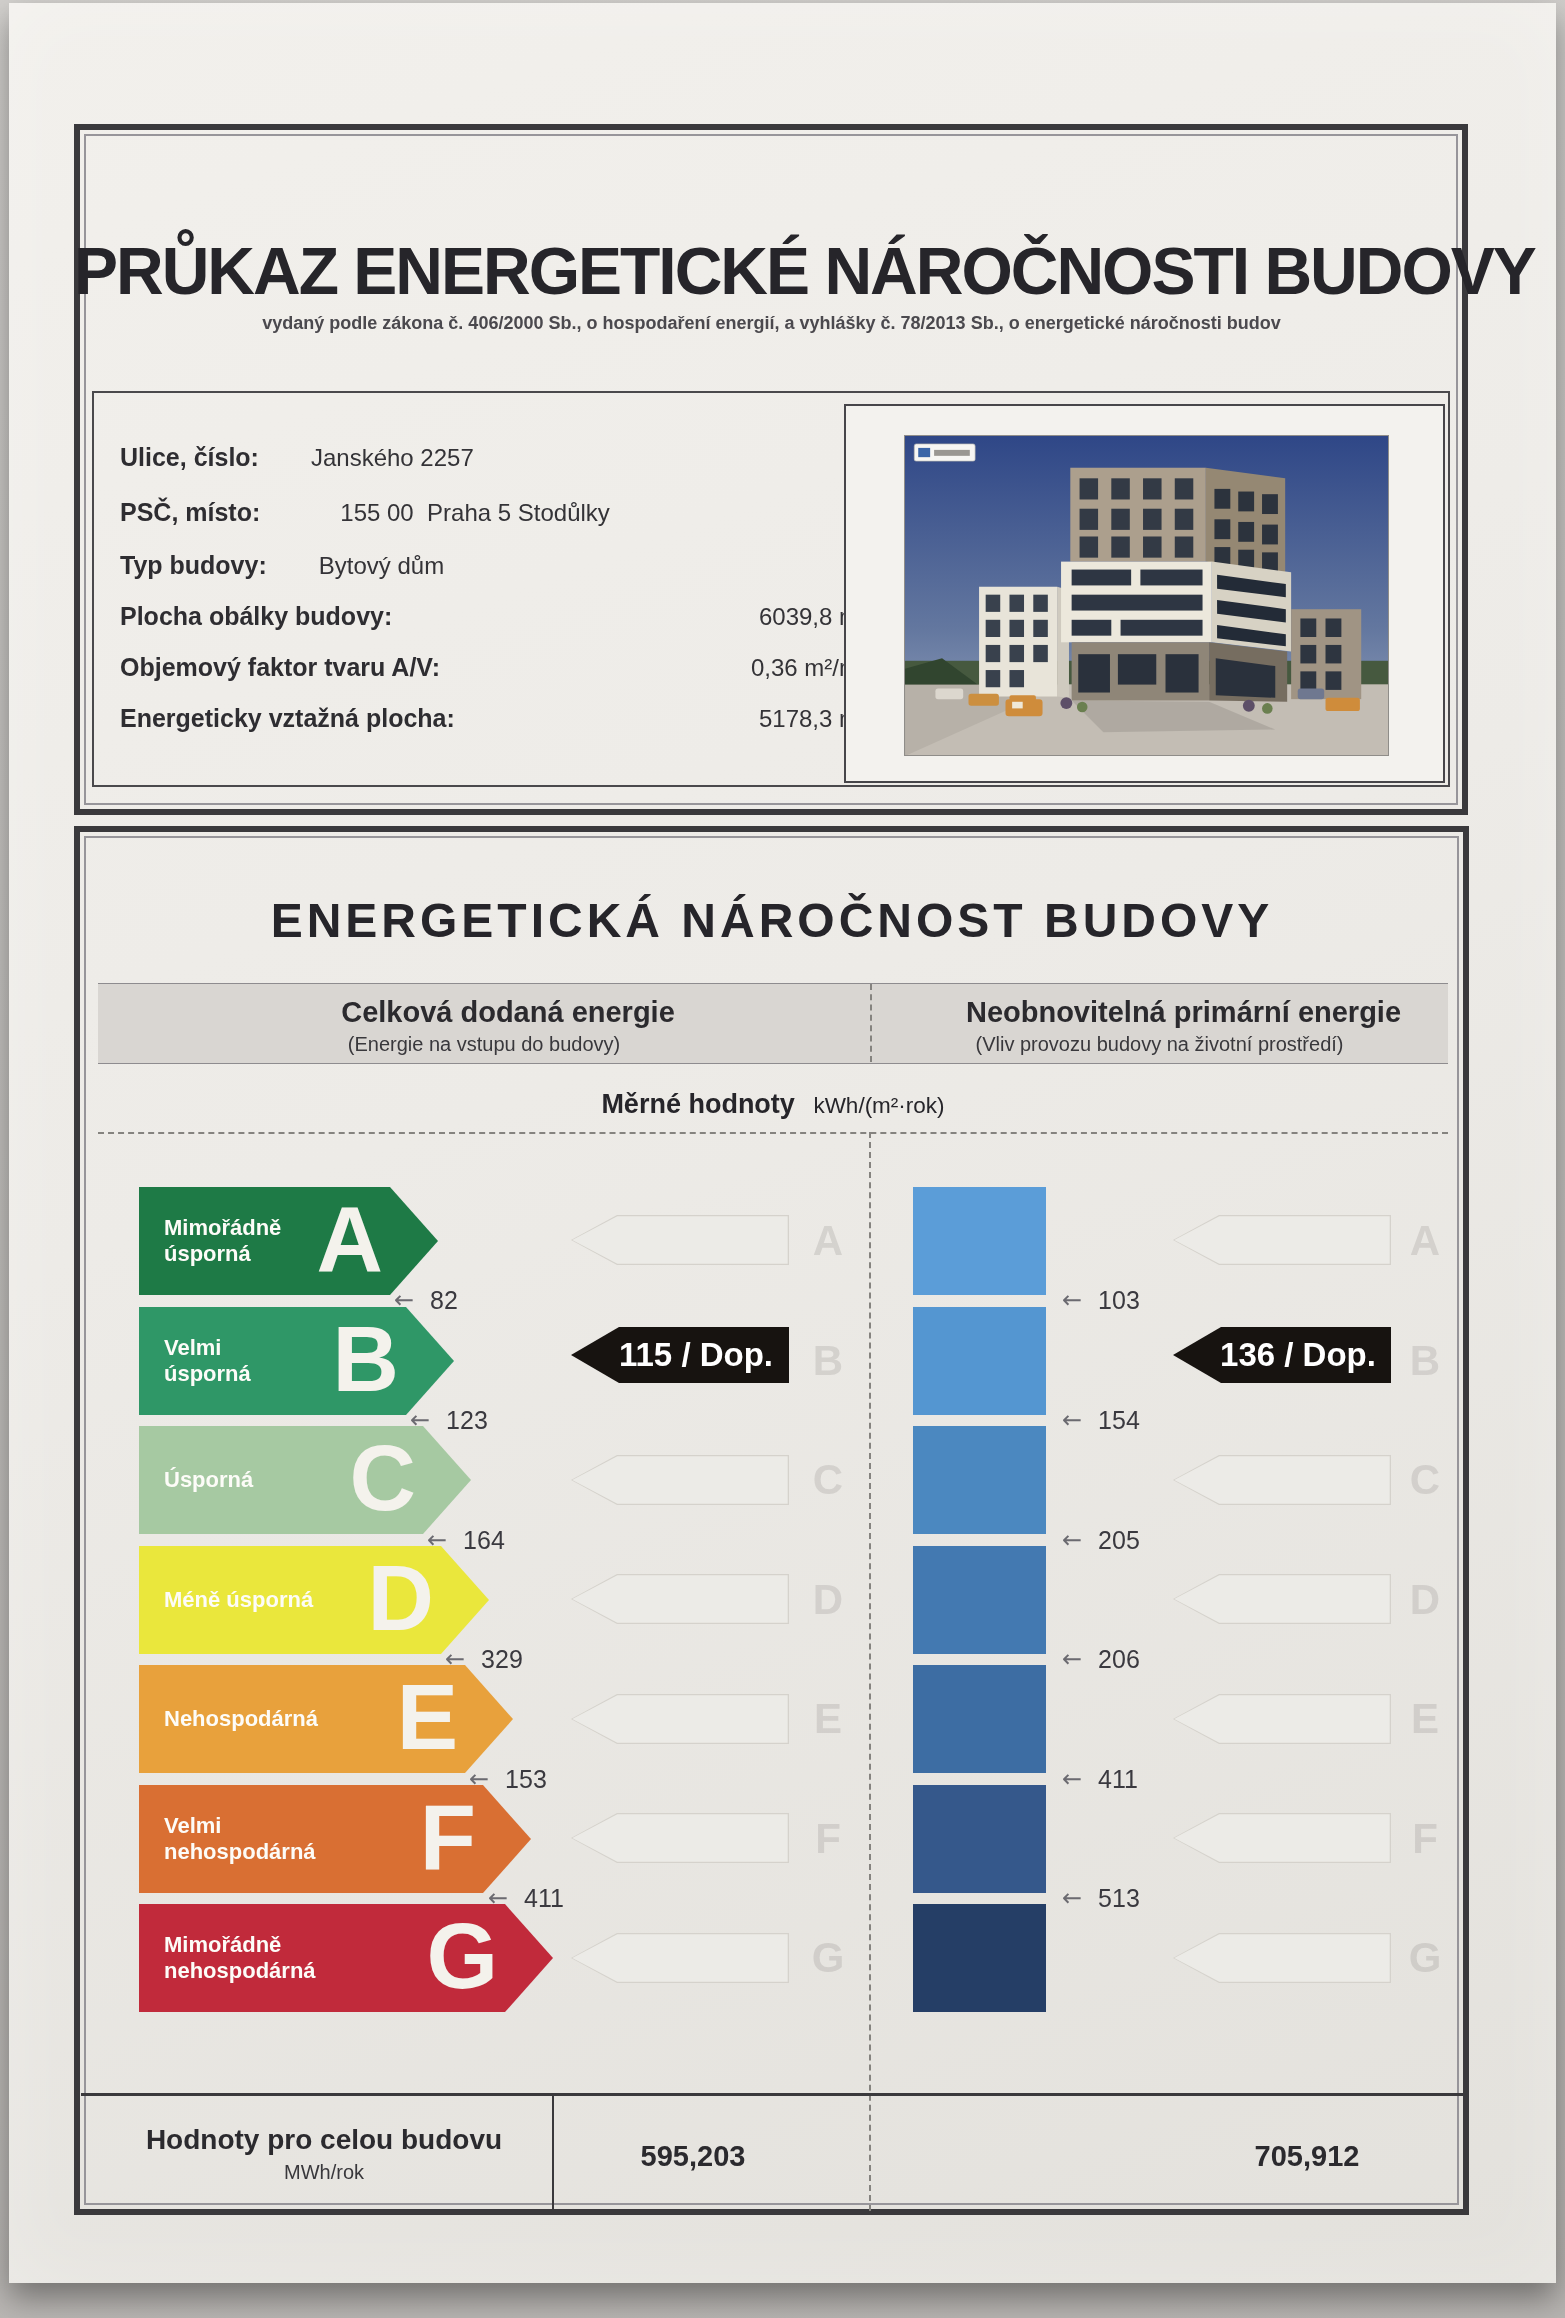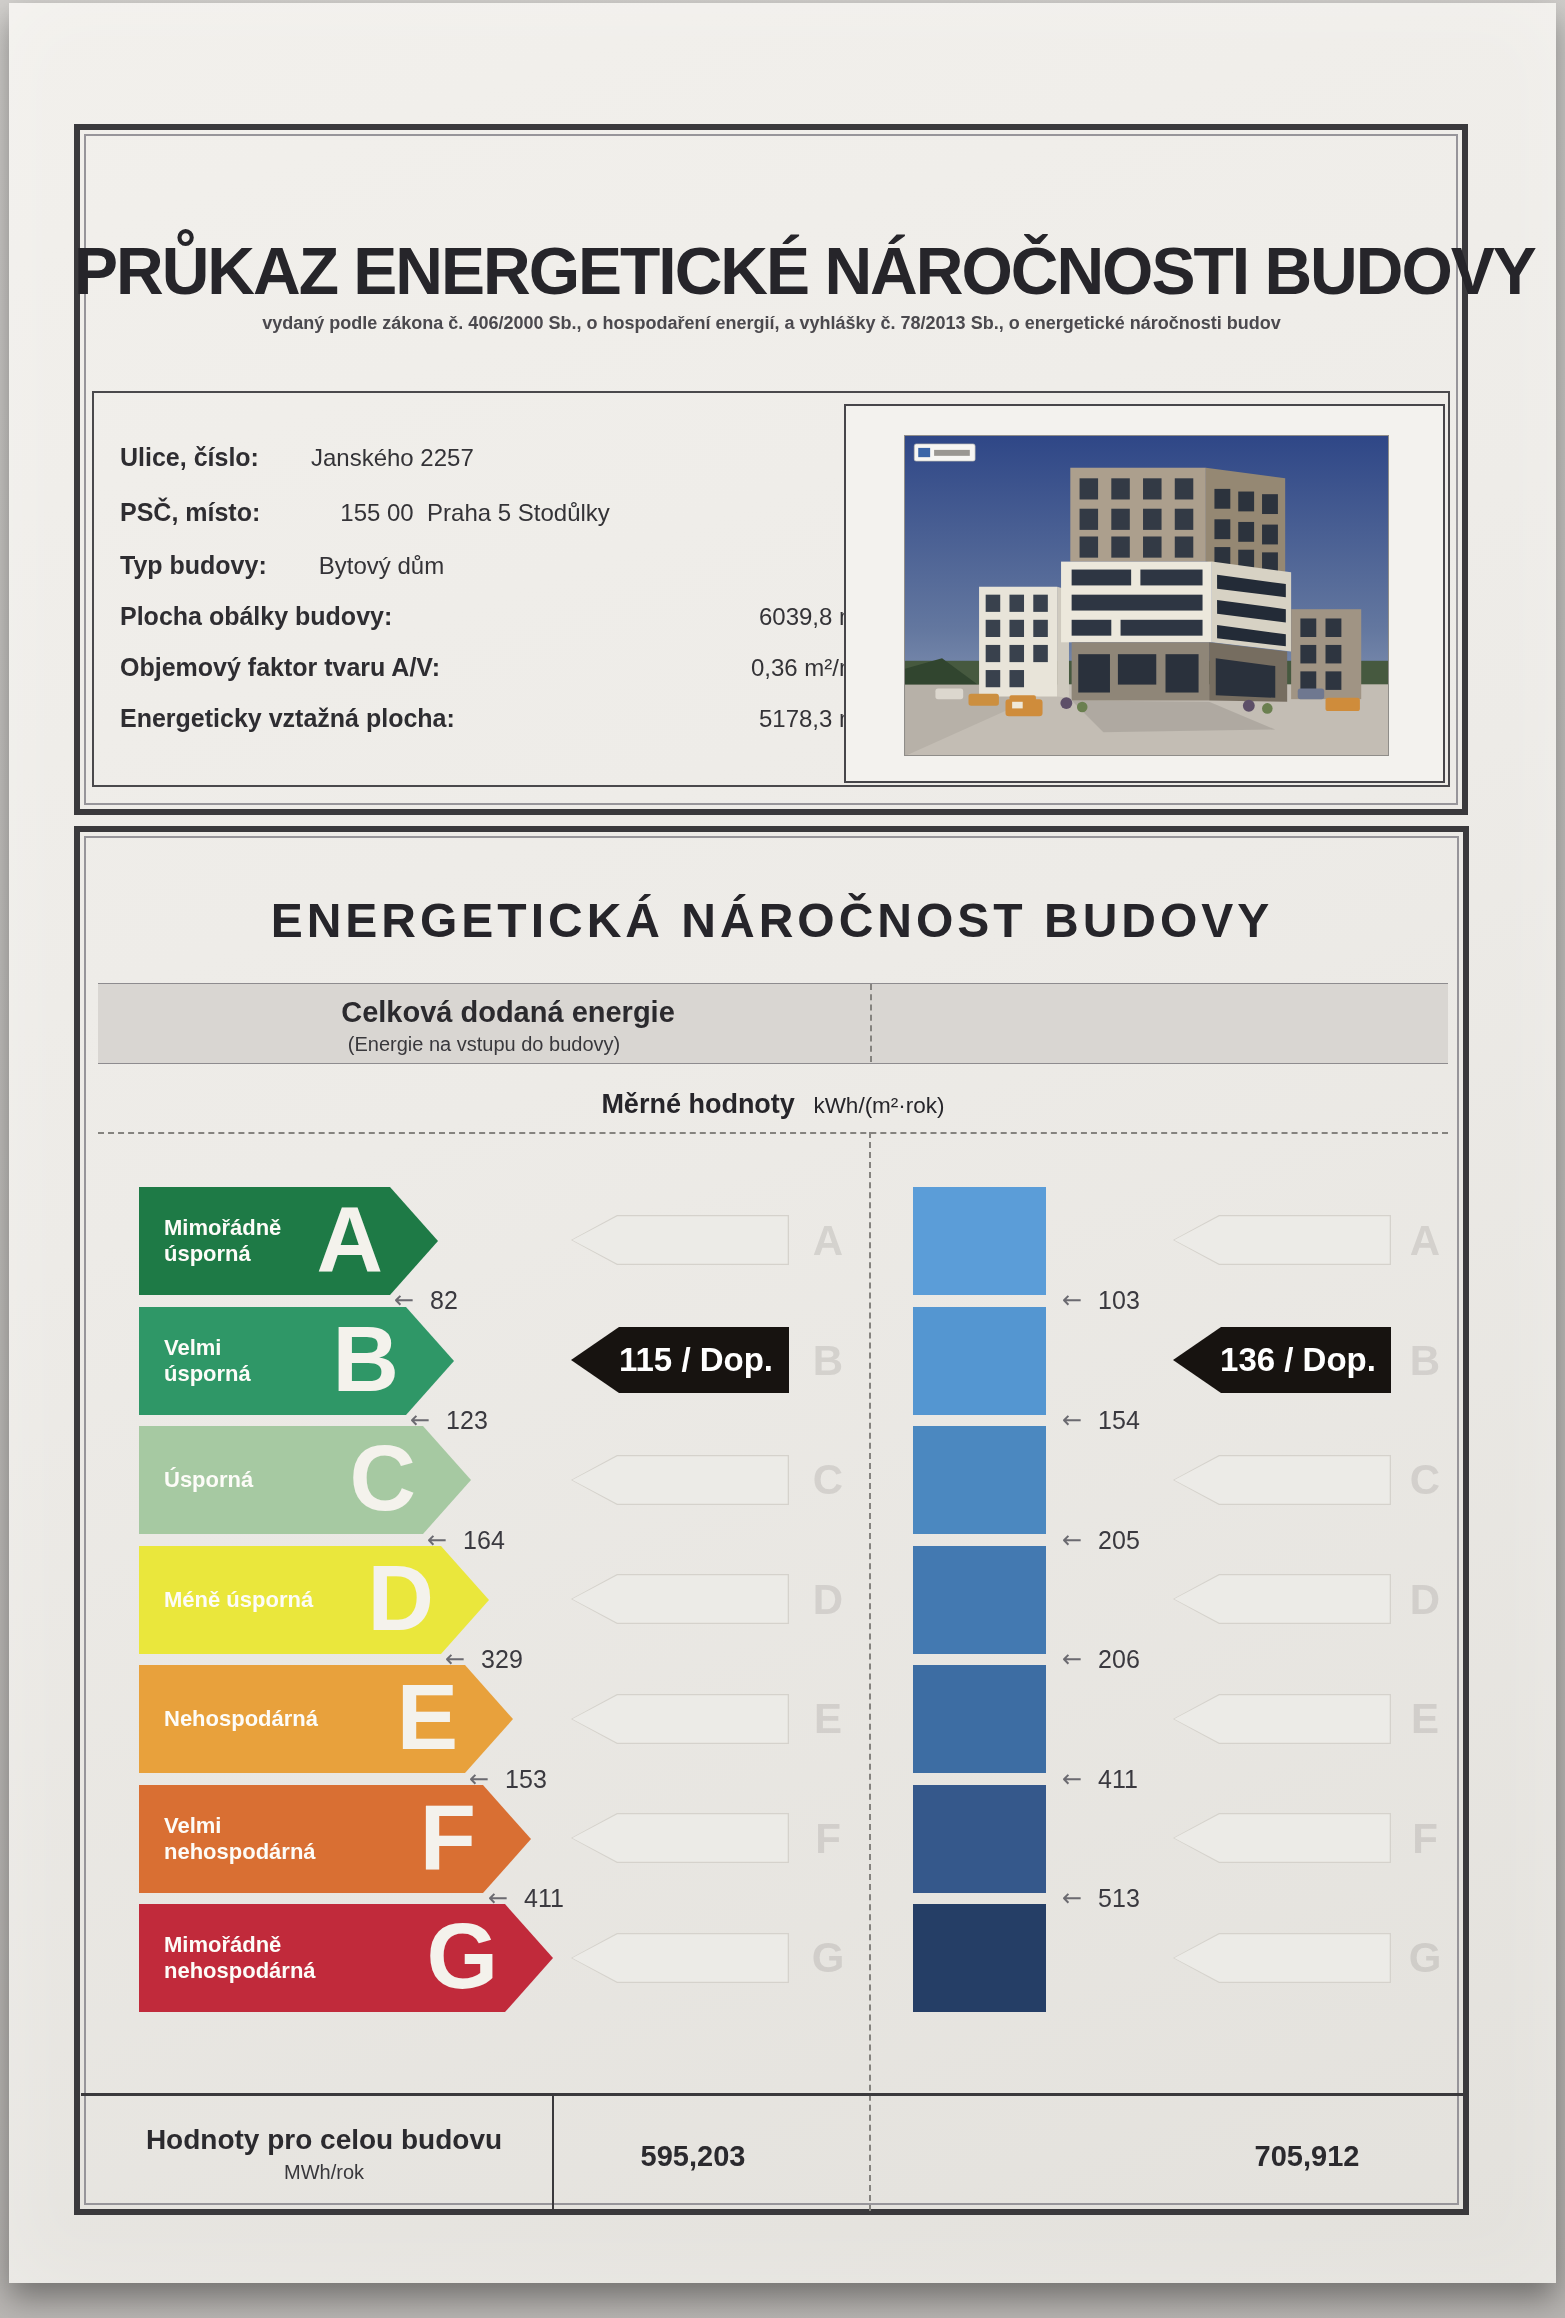--- a/index.html
+++ b/index.html
@@ -61,21 +61,21 @@
     font-size:22px;font-weight:bold;color:#fdfcf8;line-height:1.2;
   }
   .e-letter{
     position:absolute;right:55px;top:50%;transform:translateY(-52%);
     font-size:92px;font-weight:bold;color:#f4f2ec;line-height:1;
   }
   .thresh{position:absolute;display:flex;align-items:center;gap:16px;height:26.4px;}
   .tarrow{font-family:"DejaVu Sans",sans-serif;font-size:24px;color:#6b6a70;line-height:1;}
   .tnum{font-size:25px;color:#3a393f;}
   .badge{
-    position:absolute;width:218px;height:66px;background:#171310;
+    position:absolute;width:218px;height:56px;background:#171310;
     clip-path:polygon(48px 0,100% 0,100% 100%,48px 100%,0 50%);
     display:flex;align-items:center;justify-content:center;padding-left:32px;box-sizing:border-box;
   }
   .badge span{font-size:33px;font-weight:bold;color:#ffffff;white-space:nowrap;}
   .ghost{
     position:absolute;width:218px;height:50px;background:#d5d2cc;
     clip-path:polygon(46px 0,100% 0,100% 100%,46px 100%,0 50%);
   }
   .ghost::after{
     content:"";position:absolute;inset:1.3px;background:#ecebe7;
@@ -250,20 +250,24 @@
 
   <div class="frame" style="left:74px;top:826px;width:1383px;height:1377px;"></div>
 
   <div id="energy-title">ENERGETICKÁ NÁROČNOST BUDOVY</div>
 
   <div id="band">
     <div class="band-col" style="left:0;width:772px;">
       <div class="band-h">Celková dodaná energie</div>
       <div class="band-s">(Energie na vstupu do budovy)</div>
     </div>
+    <div class="band-col" style="left:773px;width:577px;">
+      <div class="band-h">Neobnovitelná primární energie</div>
+      <div class="band-s">(Vliv provozu budovy na životní prostředí)</div>
+    </div>
     <div class="vdash" style="left:772px;top:0;height:78px;"></div>
   </div>
 
   <div id="units-row">
     <span id="units-label">Měrné hodnoty</span><span id="units-unit">kWh/(m²·rok)</span>
   </div>
 
   <div class="hdash" style="left:98px;top:1132px;width:1350px;"></div>
   <div class="vdash" style="left:869px;top:1132px;height:1079px;"></div>
 

